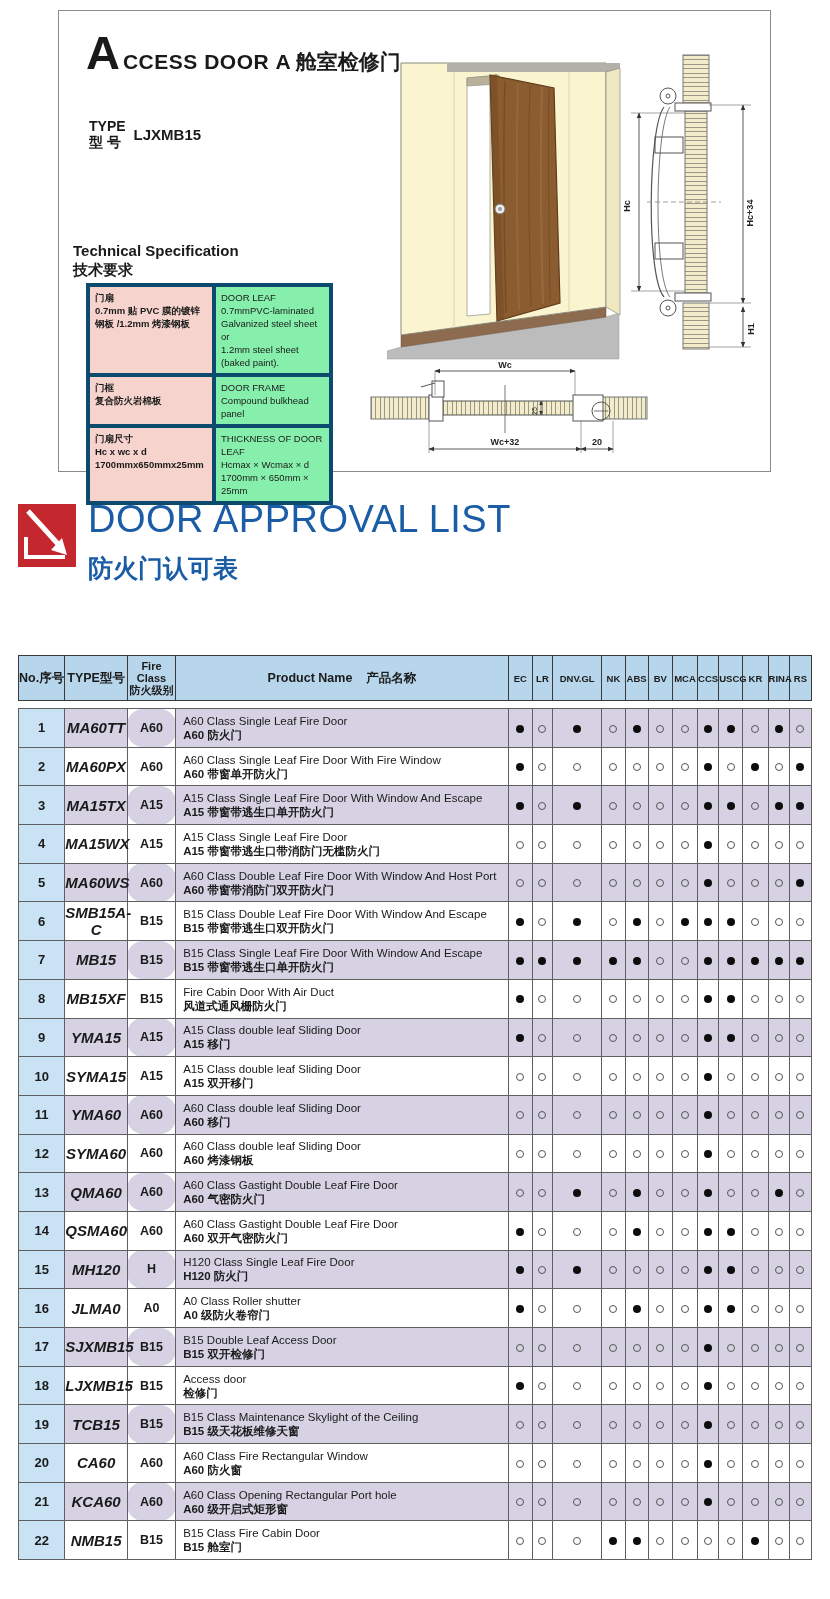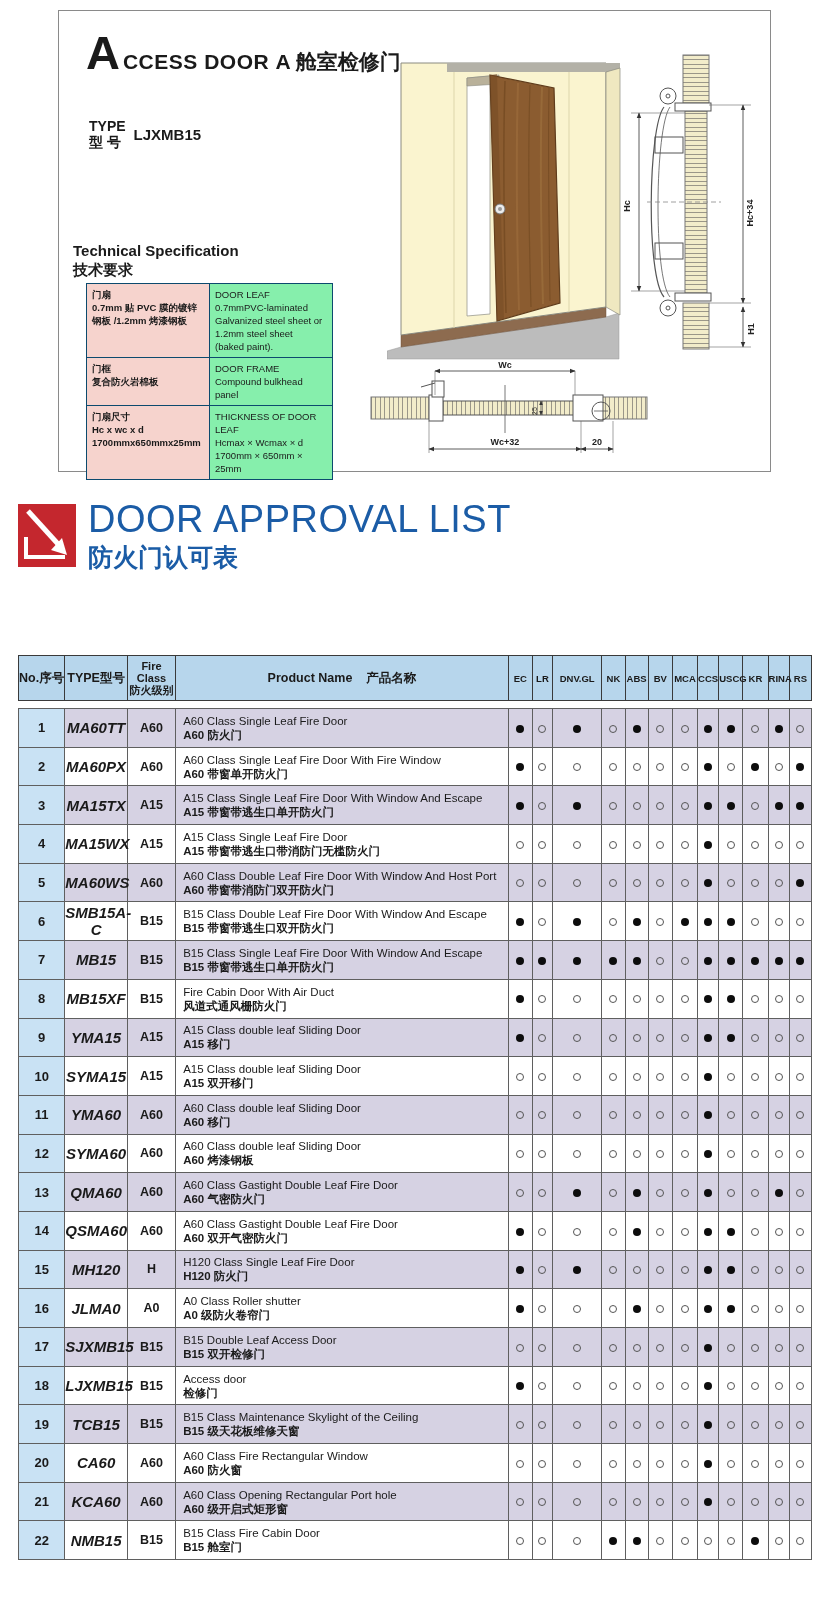--- a/index.html
+++ b/index.html
@@ -12,34 +12,34 @@
   .access-box{position:absolute;left:58px;top:10px;width:711px;height:460px;border:1px solid #8a8a8a;background:#fff;}
   .access-title{position:absolute;left:27px;top:14px;white-space:nowrap;}
   .access-title .dropcap{font-size:47px;font-weight:bold;letter-spacing:1px;}
   .access-title .rest{font-size:21px;font-weight:bold;letter-spacing:.5px;margin-left:2px;}
   .access-title .zh{font-size:21px;font-weight:bold;margin-left:2px;}
   .type-block{position:absolute;left:30px;top:107px;display:flex;align-items:center;}
   .type-labels{font-size:14px;font-weight:bold;line-height:16px;}
   .type-value{font-size:15px;font-weight:bold;margin-left:8px;}
   .spec-head{position:absolute;left:14px;top:230px;font-size:15px;font-weight:bold;line-height:19px;}
   .spec-table{position:absolute;left:27px;top:272px;width:247px;border-collapse:collapse;table-layout:fixed;}
-  .spec-table td{border:1px solid #0c4a6e;font-size:9.5px;line-height:13px;padding:4px 5px;vertical-align:top;}
+  .spec-table td{border:4px solid #0c4a6e;font-size:9.5px;line-height:13px;padding:4px 5px;vertical-align:top;}
   .spec-table .zh-cell{background:#f6d3cd;width:112px;font-weight:bold;}
   .spec-table .en-cell{background:#86efac;}
   .spec-table .line{display:block;}
   
   .door-illustration{position:absolute;left:328px;top:40px;}
   .side-view{position:absolute;left:558px;top:42px;}
   .plan-view{position:absolute;left:310px;top:348px;}
   svg text{font-family:"Liberation Sans","DejaVu Sans",sans-serif;fill:#222;}
   
   .apv-logo{position:absolute;left:18px;top:504px;}
   .apv-title{position:absolute;left:88px;top:500px;color:#1b5ca6;line-height:1.05;}
   .apv-title .en{font-size:38px;font-weight:normal;letter-spacing:.5px;}
-  .apv-title .zh{font-size:25px;font-weight:bold;margin-top:4px;}
+  .apv-title .zh{font-size:25px;font-weight:bold;margin-top:15px;}
   .legend{position:absolute;left:648px;top:609px;font-size:11px;display:flex;gap:14px;font-weight:bold;}
   .legend .item{display:flex;gap:5px;margin-top:48px;}
   .legend .txt{line-height:15px;}
   .legend .mark{margin-top:3px;}
   
   .mark{display:inline-block;width:8px;height:8px;border-radius:50%;box-sizing:border-box;vertical-align:middle;}
   .mark.filled{background:#0d0d0d;}
   .mark.open{border:1.3px solid #555;background:transparent;}
   
   .apv-header,.apv-body{position:absolute;left:18px;border-collapse:collapse;table-layout:fixed;width:794px;}
@@ -50,21 +50,21 @@
   .apv-header .h-fire{font-size:11px;line-height:12px;}
   .apv-header .h-prod{font-size:12.5px;}
   .apv-header .h-soc{font-size:9.5px;}
   .apv-body td{border:1px solid #5f5f5f;text-align:center;vertical-align:middle;padding:0;}
   .apv-body{border:1.5px solid #3a3a3a;}
   .apv-body tr{height:38.7px;}
   .apv-body .col-no{background:#c9e2f4;font-size:13px;font-weight:bold;}
   .apv-body tr.shade td.sh{background:#d6d2e3;}
   .apv-body tr.plain td.sh{background:#ffffff;}
   .apv-body .col-type{font-size:15px;font-weight:bold;font-style:italic;}
-  .apv-body .col-fire{font-size:12.5px;font-weight:bold;}
+  .apv-body .col-fire{font-size:12.5px;font-weight:bold;border-radius:16px;}
   .apv-body .col-prod{text-align:left;padding:2px 7px;line-height:14px;}
   .apv-body .col-prod .en{font-size:11.5px;display:block;white-space:nowrap;overflow:hidden;}
   .apv-body .col-prod .zh{font-size:11.5px;font-weight:bold;display:block;white-space:nowrap;overflow:hidden;}
 </style>
 </head>
 <body>
 
 <div class="access-box">
 
   <div class="access-title">

